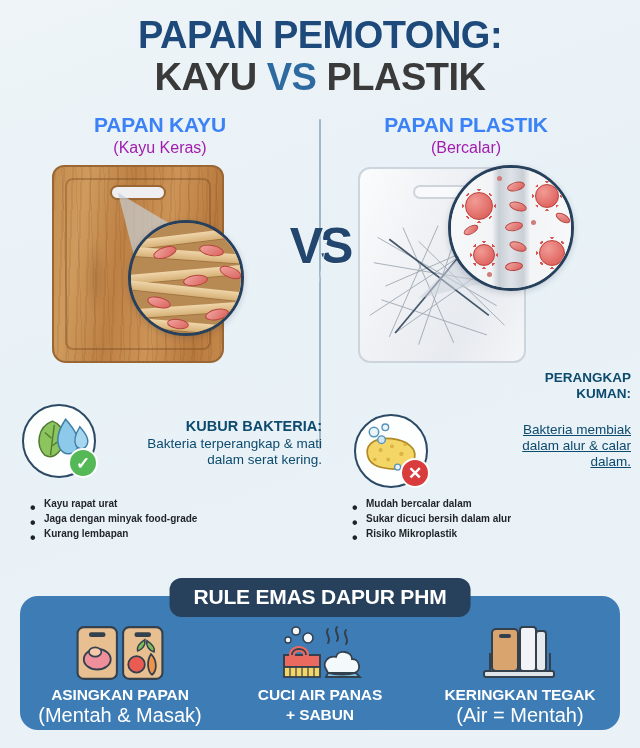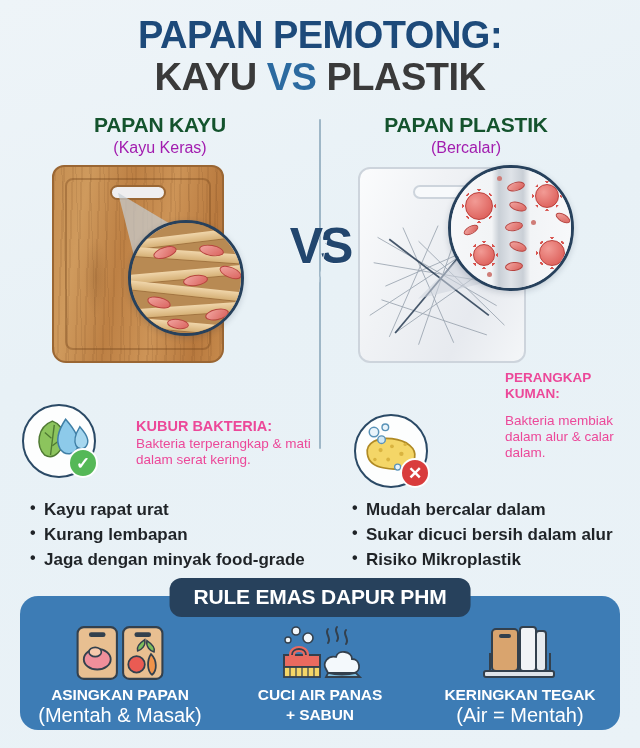--- a/index.html
+++ b/index.html
@@ -32,21 +32,21 @@
   
   .columns { position: relative; margin-top: 14px; height: 410px; }
   .col-divider {
     position: absolute; left: 319px; top: 6px; width: 2px; height: 330px;
     background: #9fb7c7; border-radius: 2px;
   }
   .col-head { position: absolute; top: 0; width: 300px; text-align: center; }
   .col-head.left { left: 10px; }
   .col-head.right { left: 316px; }
   .col-head .name {
-    font-size: 21px; font-weight: 800; color: #14532d; letter-spacing: -0.2px;
+    font-size: 21px; font-weight: 800; color: #3b82f6; letter-spacing: -0.2px;
   }
   .col-head .sub { font-size: 16px; color: #a21caf; margin-top: 2px; }
 
   
   .board-area { position: absolute; top: 52px; height: 250px; width: 300px; }
   .board-area.left { left: 10px; }
   .board-area.right { left: 330px; }
 
   .wood-board {
     position: absolute; left: 42px; top: 0; width: 172px; height: 198px;
@@ -173,32 +173,32 @@
     width: 30px; height: 30px; border-radius: 50%;
     display: flex; align-items: center; justify-content: center;
     color: #fff; font-size: 17px; font-weight: 800;
     border: 2.5px solid #fdfefe;
   }
   .mini-ok { background: #55b857; }
   .mini-no { background: #d93c3c; }
 
   
   .callout {
-    position: absolute; z-index: 7; text-align: left;
-    color: #ec4899; line-height: 1.18;
+    position: absolute; z-index: 7; text-align: right;
+    color: #0c4a6e; line-height: 1.18;
   }
   .callout .ctitle { font-weight: 800; font-size: 14.5px; }
   .callout .cbody { font-size: 13.5px; margin-top: 1px; }
   .callout-left { left: 136px; top: 418px; width: 186px; }
   .callout-right { left: 505px; top: 370px; width: 126px; }
   .callout-right .ctitle { font-size: 13.5px; }
-  .callout-right .cbody { margin-top: 11px; }
-
-  
-  .bullets { position: absolute; font-size: 17px; color: #1f2327; line-height: 1.48; }
+  .callout-right .cbody { margin-top: 20px; text-decoration: underline; }
+
+  
+  .bullets { position: absolute; font-size: 10px; color: #1f2327; line-height: 1.48; }
   .bullets.left { left: 30px; top: 497px; }
   .bullets.right { left: 352px; top: 497px; }
   .bullets li { list-style: none; position: relative; padding-left: 14px; font-weight: 600; }
   .bullets li::before {
     content: "•"; position: absolute; left: 0; top: -1px; font-size: 16px;
   }
 
   
   .panel {
     position: absolute; left: 20px; top: 596px; width: 600px; height: 134px;
@@ -354,22 +354,22 @@
   <div class="cbody">Bakteria terperangkap &amp; mati dalam serat kering.</div>
 </div>
 
 <div class="callout callout-right">
   <div class="ctitle">PERANGKAP KUMAN:</div>
   <div class="cbody">Bakteria membiak dalam alur &amp; calar dalam.</div>
 </div>
 
 <ul class="bullets left">
   <li>Kayu rapat urat</li>
+  <li>Jaga dengan minyak food-grade</li>
   <li>Kurang lembapan</li>
-  <li>Jaga dengan minyak food-grade</li>
 </ul>
 
 <ul class="bullets right">
   <li>Mudah bercalar dalam</li>
   <li>Sukar dicuci bersih dalam alur</li>
   <li>Risiko Mikroplastik</li>
 </ul>
 
 <div class="panel">
   <div class="panel-title">RULE EMAS DAPUR PHM</div>

